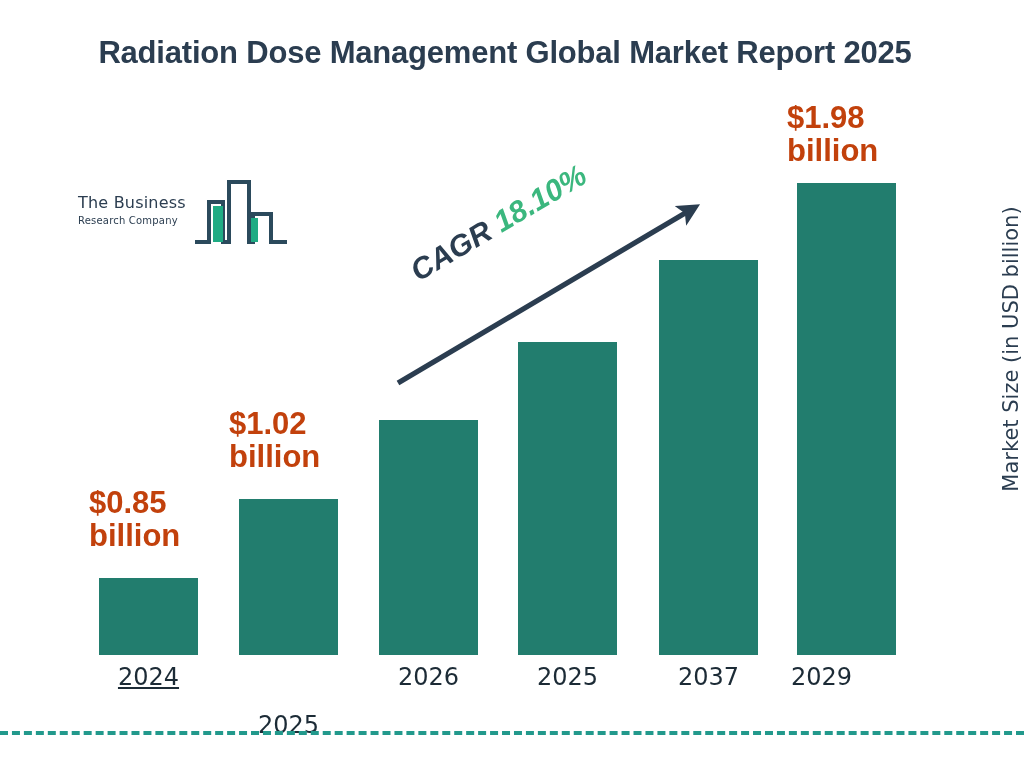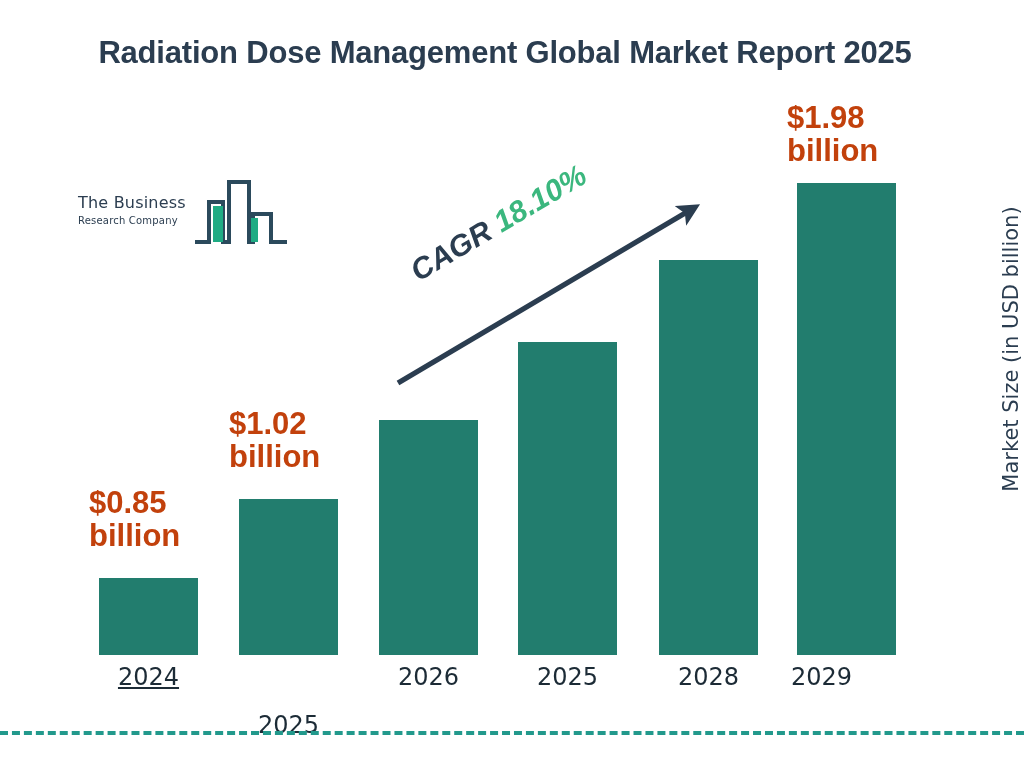--- a/index.html
+++ b/index.html
@@ -195,21 +195,21 @@
 billion</div>
     <div class="x-tick" style="left:229px; width:119px;margin-top:48px;">2025</div>
 
     <div class="bar" style="left:379px; top:420px; width:99px; height:235px;"></div>
     <div class="x-tick" style="left:369px; width:119px;">2026</div>
 
     <div class="bar" style="left:518px; top:342px; width:99px; height:313px;"></div>
     <div class="x-tick" style="left:508px; width:119px;">2025</div>
 
     <div class="bar" style="left:659px; top:260px; width:99px; height:395px;"></div>
-    <div class="x-tick" style="left:649px; width:119px;">2028</div>
+    <div class="x-tick" style="left:649px; width:119px;">2037</div>
 
     <div class="bar" style="left:797px; top:183px; width:99px; height:472px;"></div>
     <div class="bar-value" style="left:787px; top:101px; width:119px;">$1.98
 billion</div>
     <div class="x-tick" style="left:762px; width:119px;">2029</div>
   </div>
 
   <svg id="cagr-arrow-svg" viewBox="0 0 1024 768" xmlns="http://www.w3.org/2000/svg">
     <defs>
       <marker id="arrowhead" markerWidth="4.4" markerHeight="4.4" refX="2.6" refY="2.2" orient="auto" markerUnits="strokeWidth">

